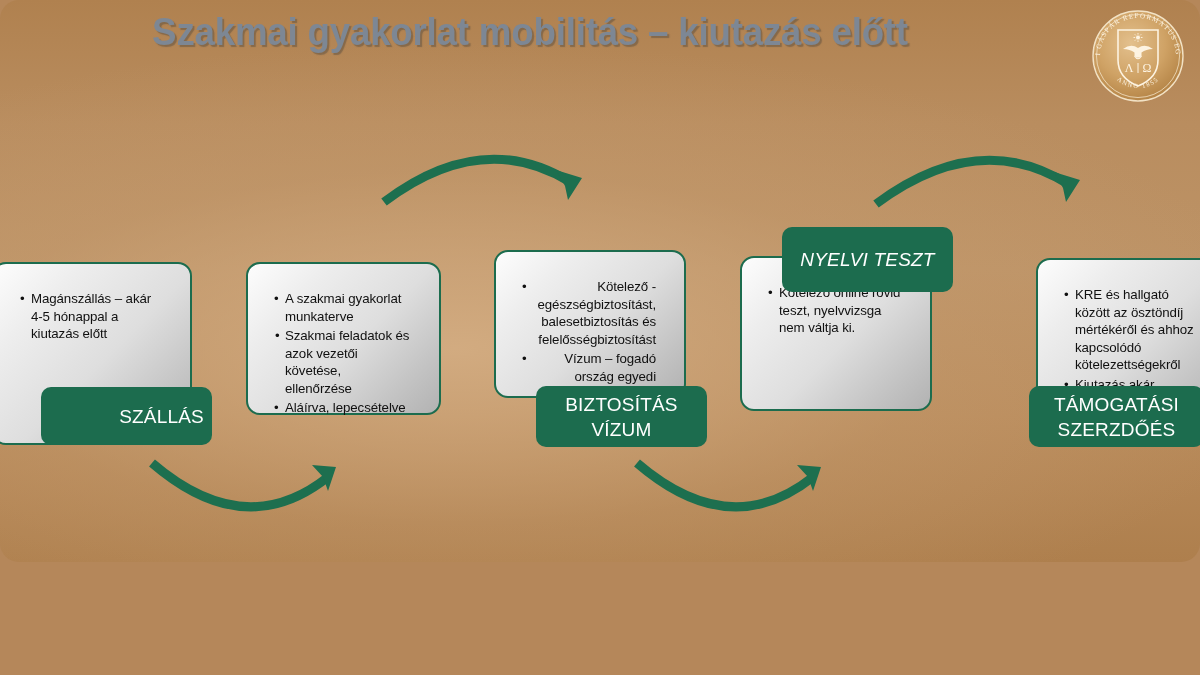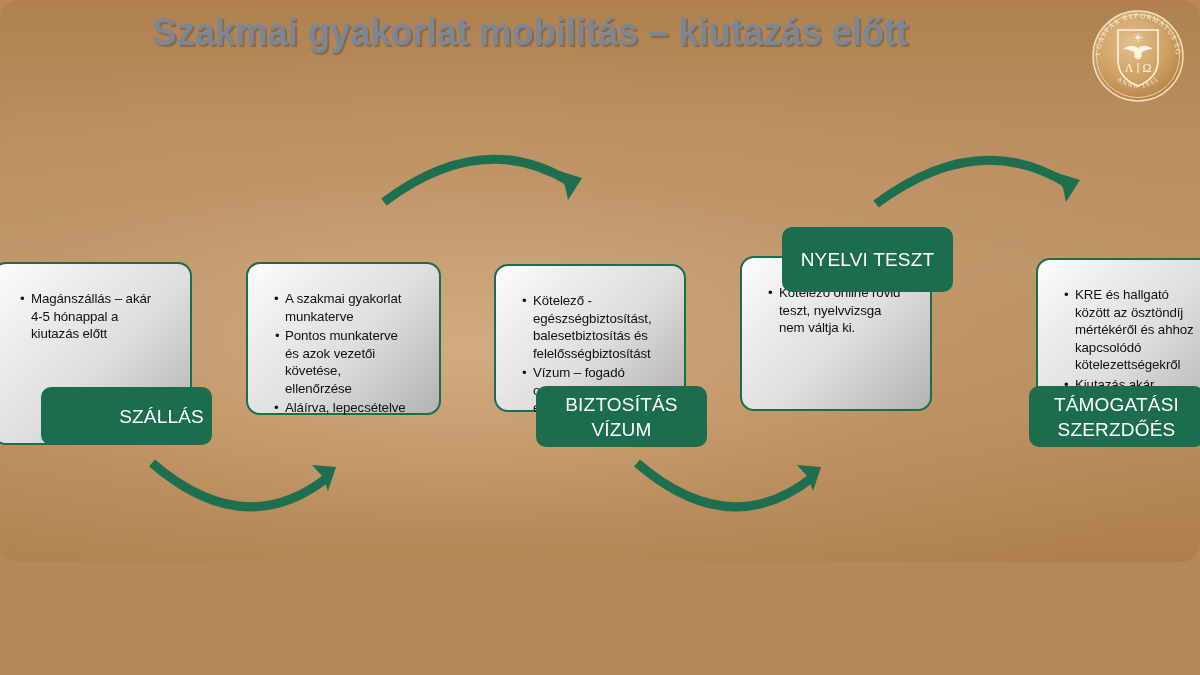--- a/index.html
+++ b/index.html
@@ -173,41 +173,41 @@
       <li>Magánszállás – akár 4-5 hónappal a kiutazás előtt</li>
     </ul>
   </div>
   <div class="chip" style="left:41px;top:387px;width:171px;height:58px;justify-content:flex-end;">
     <span>SZÁLLÁS</span>
   </div>
 
   <div class="card" style="left:246px;top:262px;width:195px;height:153px;">
     <ul>
       <li>A szakmai gyakorlat munkaterve</li>
-      <li class="sp"> Pontos munkaterve és azok vezetői követése, ellenőrzése</li>
+      <li class="sp"> Szakmai feladatok és azok vezetői követése, ellenőrzése</li>
       <li>Aláírva, lepecsételve</li>
     </ul>
   </div>
 
-  <div class="card" style="left:494px;top:264px;width:192px;height:148px;">
+  <div class="card" style="left:494px;top:250px;width:192px;height:148px;text-align:right;">
     <ul>
       <li>Kötelező - egészségbiztosítást, balesetbiztosítás és felelősségbiztosítást</li>
       <li>Vízum – fogadó ország egyedi ellenőrzése alapján</li>
     </ul>
   </div>
   <div class="chip" style="left:536px;top:386px;width:171px;height:61px;">
     <span>BIZTOSÍTÁS VÍZUM</span>
   </div>
 
   <div class="card" style="left:740px;top:256px;width:192px;height:155px;">
     <ul>
       <li>Kötelező online rövid teszt, nyelvvizsga nem váltja ki.</li>
     </ul>
   </div>
-  <div class="chip" style="left:782px;top:227px;width:171px;height:65px;">
+  <div class="chip" style="left:782px;top:227px;width:171px;height:65px;font-style:italic;">
     <span>NYELVI TESZT</span>
   </div>
 
   <div class="card" style="left:1036px;top:258px;width:196px;height:149px;">
     <ul>
       <li>KRE és hallgató között az ösztöndíj mértékéről és ahhoz kapcsolódó kötelezettségekről</li>
       <li>Kiutazás akár aláírandó</li>
     </ul>
   </div>
   <div class="chip" style="left:1029px;top:386px;width:175px;height:61px;">

